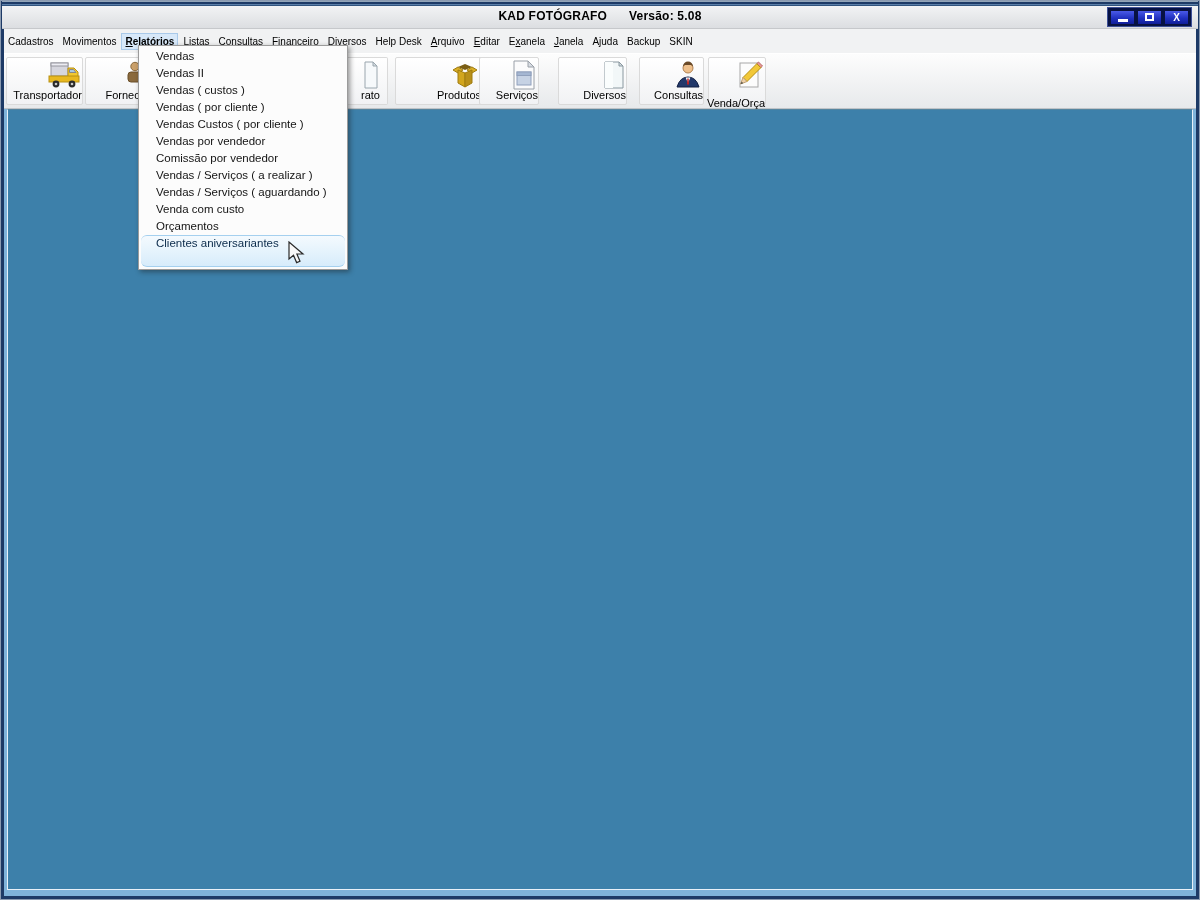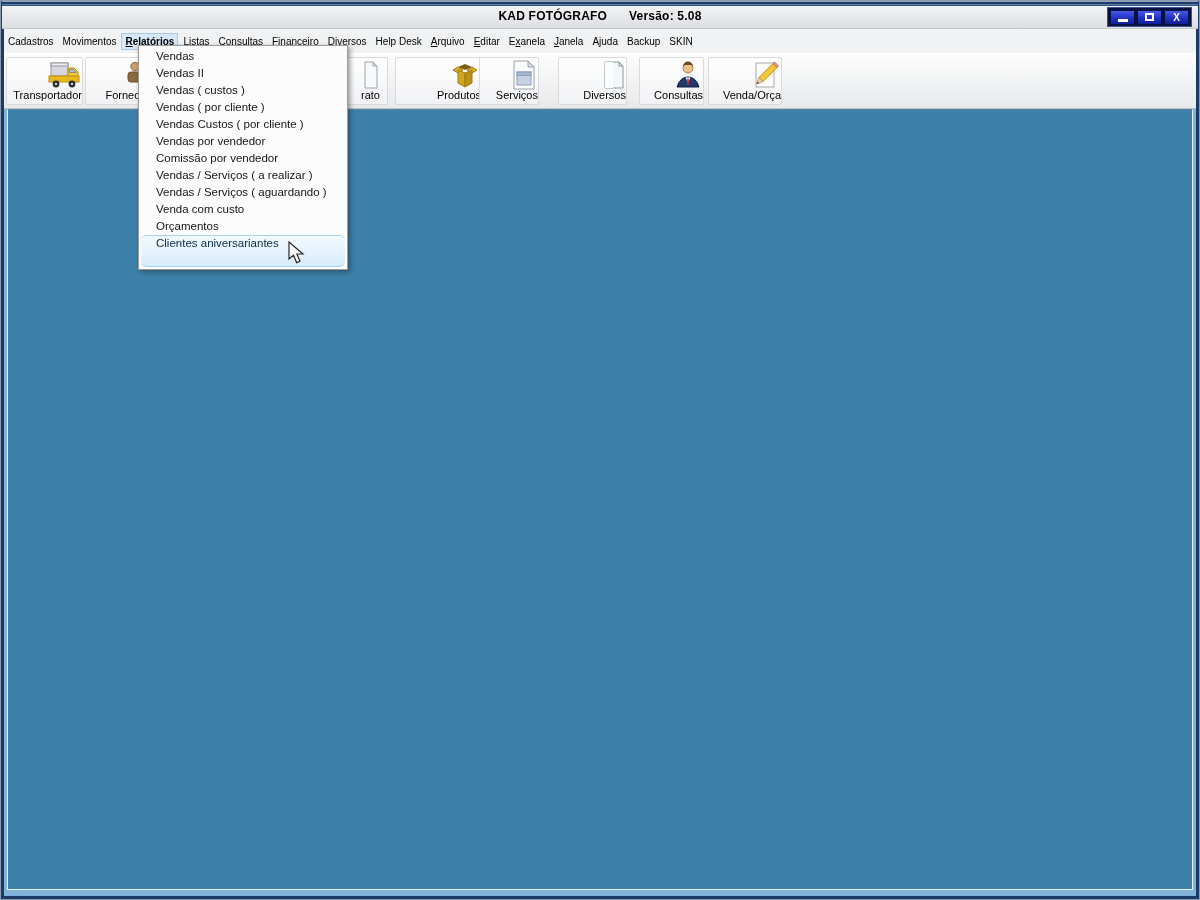--- a/index.html
+++ b/index.html
@@ -187,21 +187,21 @@
           <circle cx="15" cy="8" r="5" fill="#eec08c" stroke="#b08050"></circle>
           <path d="M10,6.5 a5,5 0 0 1 10,0 l-2,-1.5 h-6 z" fill="#6a4a28"></path>
           <path d="M4,27 q3,-10 11,-10 q8,0 11,10 z" fill="#22386a" stroke="#101e42"></path>
           <polygon points="12.6,17.5 17.4,17.5 15,23" fill="#ffffff"></polygon>
           <polygon points="14.3,18.5 15.7,18.5 16,24.5 14,24.5" fill="#c02020"></polygon>
         </svg>
       </span>
       <span class="tb-label">Consultas</span>
     </div>
 
-    <div class="tb-btn" style="left:704px; width:74px;">
+    <div class="tb-btn" style="left:704px; width:58px;gap:8px;">
       <span class="ic">
         <svg width="30" height="30" viewBox="0 0 30 30">
           <rect x="5" y="3" width="18" height="24" fill="#fcfcfc" stroke="#a8a8a8"></rect>
           <polygon points="23.5,2 27.5,6 25.8,7.7 21.8,3.7" fill="#e89898" stroke="#b86868"></polygon>
           <polygon points="21.8,3.7 25.8,7.7 12,21.5 8,17.5" fill="#f2c838" stroke="#b89010"></polygon>
           <polygon points="8,17.5 12,21.5 5.5,24" fill="#eed0a8" stroke="#c0a070"></polygon>
           <polygon points="6.8,21.8 8.2,23.2 5.5,24" fill="#444444"></polygon>
         </svg>
       </span>
       <span class="tb-label">Venda/Orça</span>

